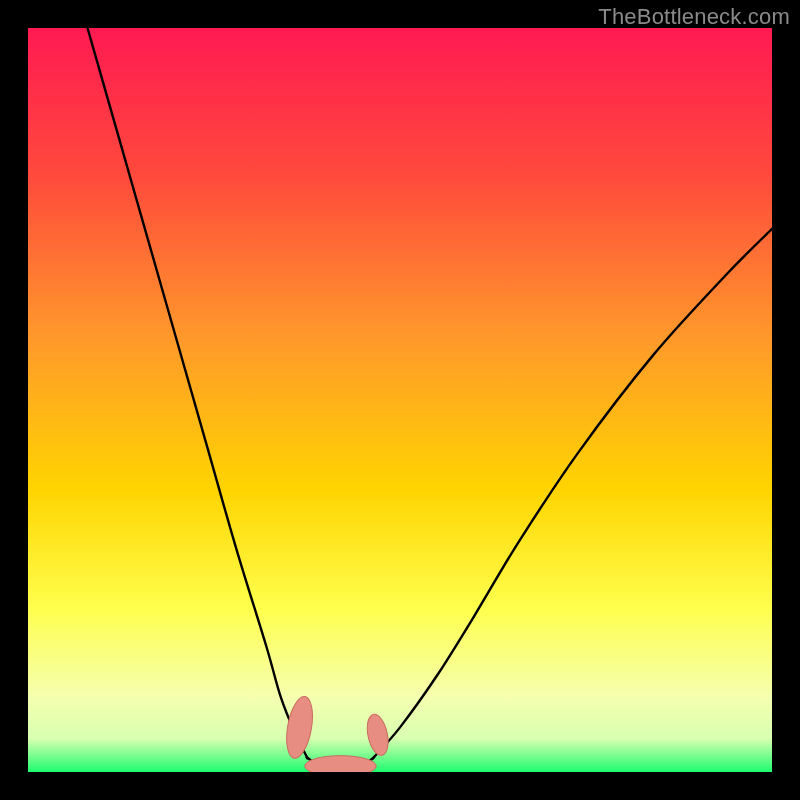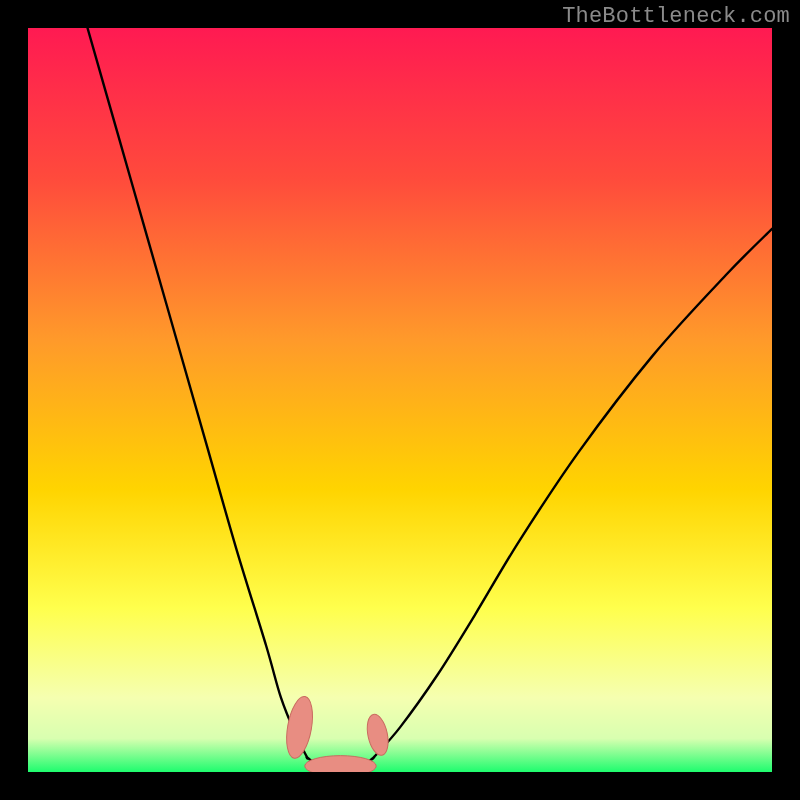--- a/index.html
+++ b/index.html
@@ -19,21 +19,21 @@
     overflow: hidden;
   }
   .gradient {
     position: absolute;
     inset: 0;
   }
   .watermark {
     position: absolute;
     top: 4px;
     right: 10px;
-    font-family: Liberation Mono, monospace;
+    font-family: Liberation Sans, sans-serif;
     font-size: 22px;
     color: #8a8a8a;
     font-weight: 400;
     letter-spacing: 0.2px;
   }
   svg.curves {
     position: absolute;
     inset: 0;
   }
 </style>

